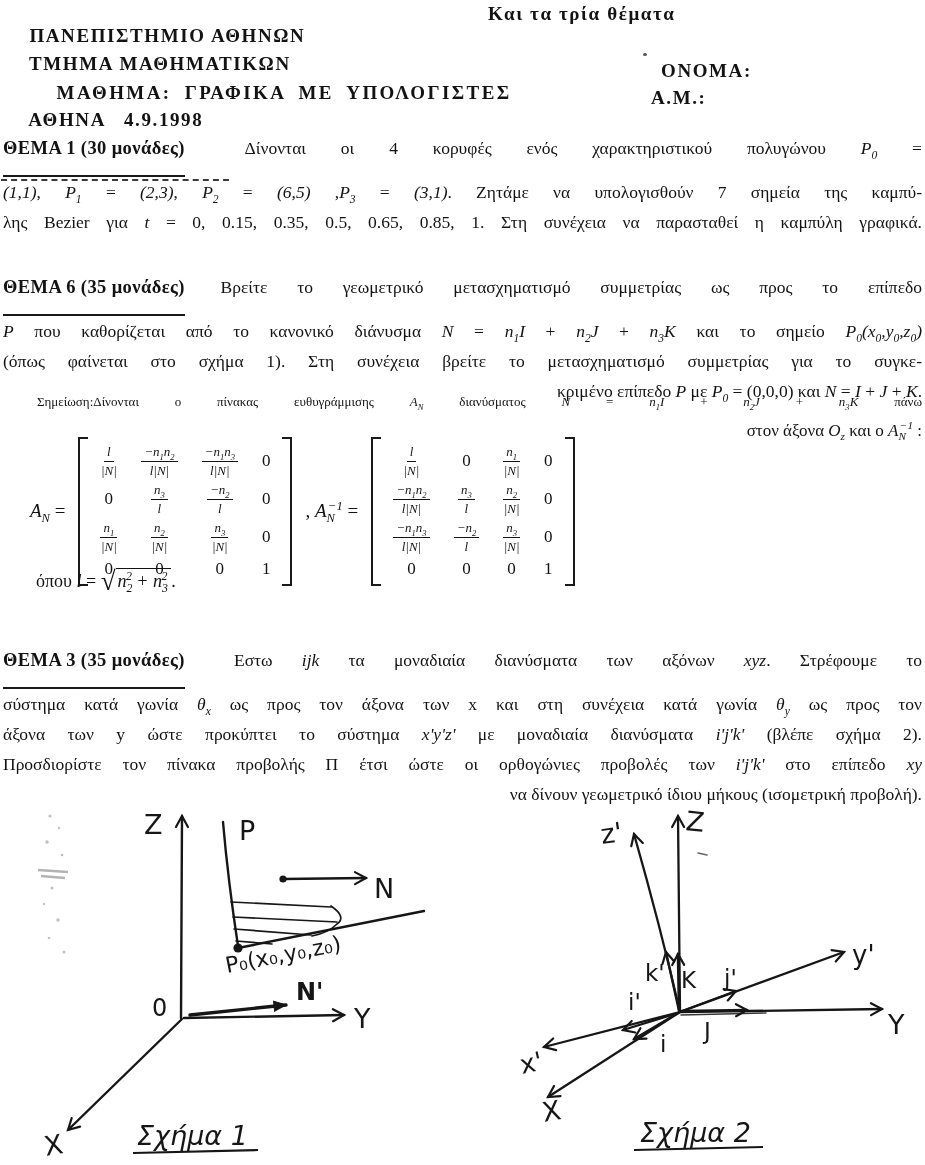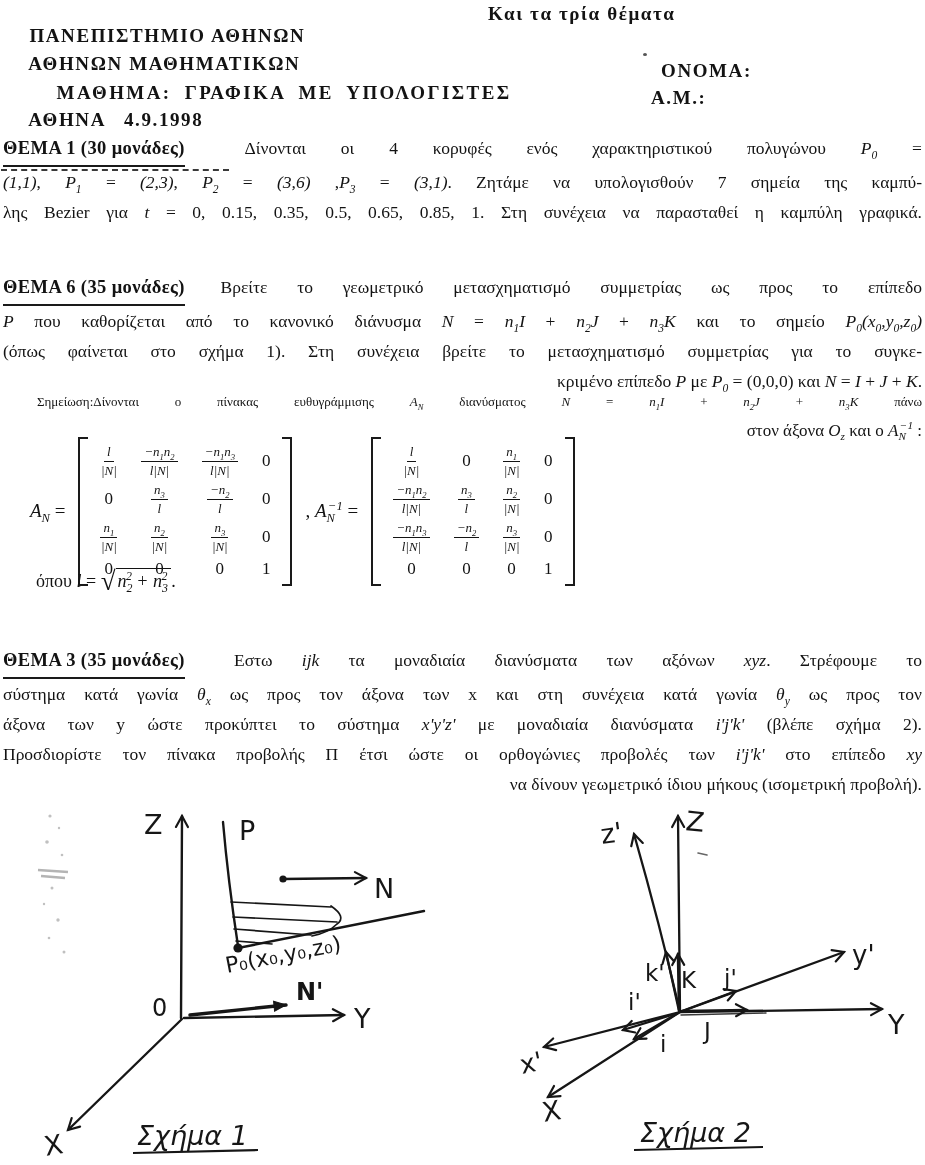--- a/index.html
+++ b/index.html
@@ -8,21 +8,21 @@
   
   .hrow{position:absolute;left:4px;right:4px;height:26px;font-weight:700;font-size:19px;
         letter-spacing:1.6px;white-space:pre;}
   .hrow .hr{position:absolute;top:0;}
   .wide{letter-spacing:2.4px;word-spacing:6px;}
   
   .sec{position:absolute;left:3px;width:919px;}
   .bl{line-height:30px;font-size:17.5px;text-align:right;}
   .j{text-align:justify;text-align-last:justify;}
   .thead{position:relative;display:inline-block;font-weight:700;font-size:18.5px;
-         border-bottom:2.4px solid #1a1a1a;padding-bottom:2px;letter-spacing:.4px;}
+         border-bottom:2.4px solid #1a1a1a;padding-bottom:12px;letter-spacing:.4px;}
   .thead1::after{content:"";position:absolute;left:-2px;right:-44px;bottom:-6px;
          border-top:2px dashed #3a3a3a;}
   .gap1{display:inline-block;width:26px;}
   .gap2{display:inline-block;width:6px;}
   .gap3{display:inline-block;width:20px;}
   .indent{text-indent:34px;}
   i{font-family:"Liberation Serif",serif;}
   sub,sup{font-size:66%;line-height:0;}
   sub+sup{margin-left:-0.55em;}
   
@@ -52,35 +52,35 @@
 </head>
 <body>
 
 <div class="page">
 
   <div class="hrow" style="top:3px">
     <span>ΠΑΝΕΠΙΣΤΗΜΙΟ ΑΘΗΝΩΝ</span>
     <span class="hr" style="left:484px">Και τα τρία θέματα</span>
   </div>
   <div class="hrow" style="top:31px">
-    <span>ΑΘΗΝΩΝ ΜΑΘΗΜΑΤΙΚΩΝ</span>
+    <span>ΤΜΗΜΑ ΜΑΘΗΜΑΤΙΚΩΝ</span>
   </div>
   <div class="hrow wide" style="top:60px">
     <span>ΜΑΘΗΜΑ: ΓΡΑΦΙΚΑ ΜΕ ΥΠΟΛΟΓΙΣΤΕΣ</span>
     <span class="hr" style="left:657px;letter-spacing:1.6px">ΟΝΟΜΑ:</span>
   </div>
   <div class="hrow" style="top:87px">
     <span>ΑΘΗΝΑ   4.9.1998</span>
     <span class="hr" style="left:647px">Α.Μ.:</span>
   </div>
   <div class="noise-dot" style="left:643px;top:53px"></div>
 
   <div class="sec" style="top:133px">
     <div class="bl j"><span class="thead thead1">ΘΕΜΑ 1 (30 μονάδες)</span><span class="gap1"></span> <span>Δίνονται οι 4 κορυφές ενός χαρακτηριστικού πολυγώνου <i>P<sub>0</sub></i> =</span></div>
-    <div class="bl j"><span><i>(1,1)</i>,  <i>P<sub>1</sub></i> = <i>(2,3)</i>,  <i>P<sub>2</sub></i> = <i>(3,6)</i> ,<i>P<sub>3</sub></i> = <i>(3,1)</i>.  Ζητάμε να υπολογισθούν 7 σημεία της καμπύ-</span></div>
+    <div class="bl j"><span><i>(1,1)</i>,  <i>P<sub>1</sub></i> = <i>(2,3)</i>,  <i>P<sub>2</sub></i> = <i>(6,5)</i> ,<i>P<sub>3</sub></i> = <i>(3,1)</i>.  Ζητάμε να υπολογισθούν 7 σημεία της καμπύ-</span></div>
     <div class="bl j"><span>λης Bezier για <i>t</i> = 0, 0.15, 0.35, 0.5, 0.65, 0.85, 1. Στη συνέχεια να παρασταθεί η καμπύλη γραφικά.</span></div>
   </div>
 
   <div class="sec" style="top:272px">
     <div class="bl j"><span class="thead">ΘΕΜΑ 6 (35 μονάδες)</span><span class="gap2"></span> <span>Βρείτε το γεωμετρικό μετασχηματισμό συμμετρίας ως προς το επίπεδο</span></div>
     <div class="bl j"><span><i>P</i> που καθορίζεται από το κανονικό διάνυσμα <i>N</i> = <i>n<sub>1</sub>I</i> + <i>n<sub>2</sub>J</i> + <i>n<sub>3</sub>K</i> και το σημείο <i>P<sub>0</sub>(x<sub>0</sub>,y<sub>0</sub>,z<sub>0</sub>)</i></span></div>
     <div class="bl j"><span>(όπως φαίνεται στο σχήμα 1). Στη συνέχεια βρείτε το μετασχηματισμό συμμετρίας για το συγκε-</span></div>
     <div class="bl"><span>κριμένο επίπεδο <i>P</i> με <i>P<sub>0</sub></i> = (0,0,0) και <i>N</i> = <i>I</i> + <i>J</i> + <i>K</i>.</span></div>
   </div>
   <div class="sec" style="top:387px">

